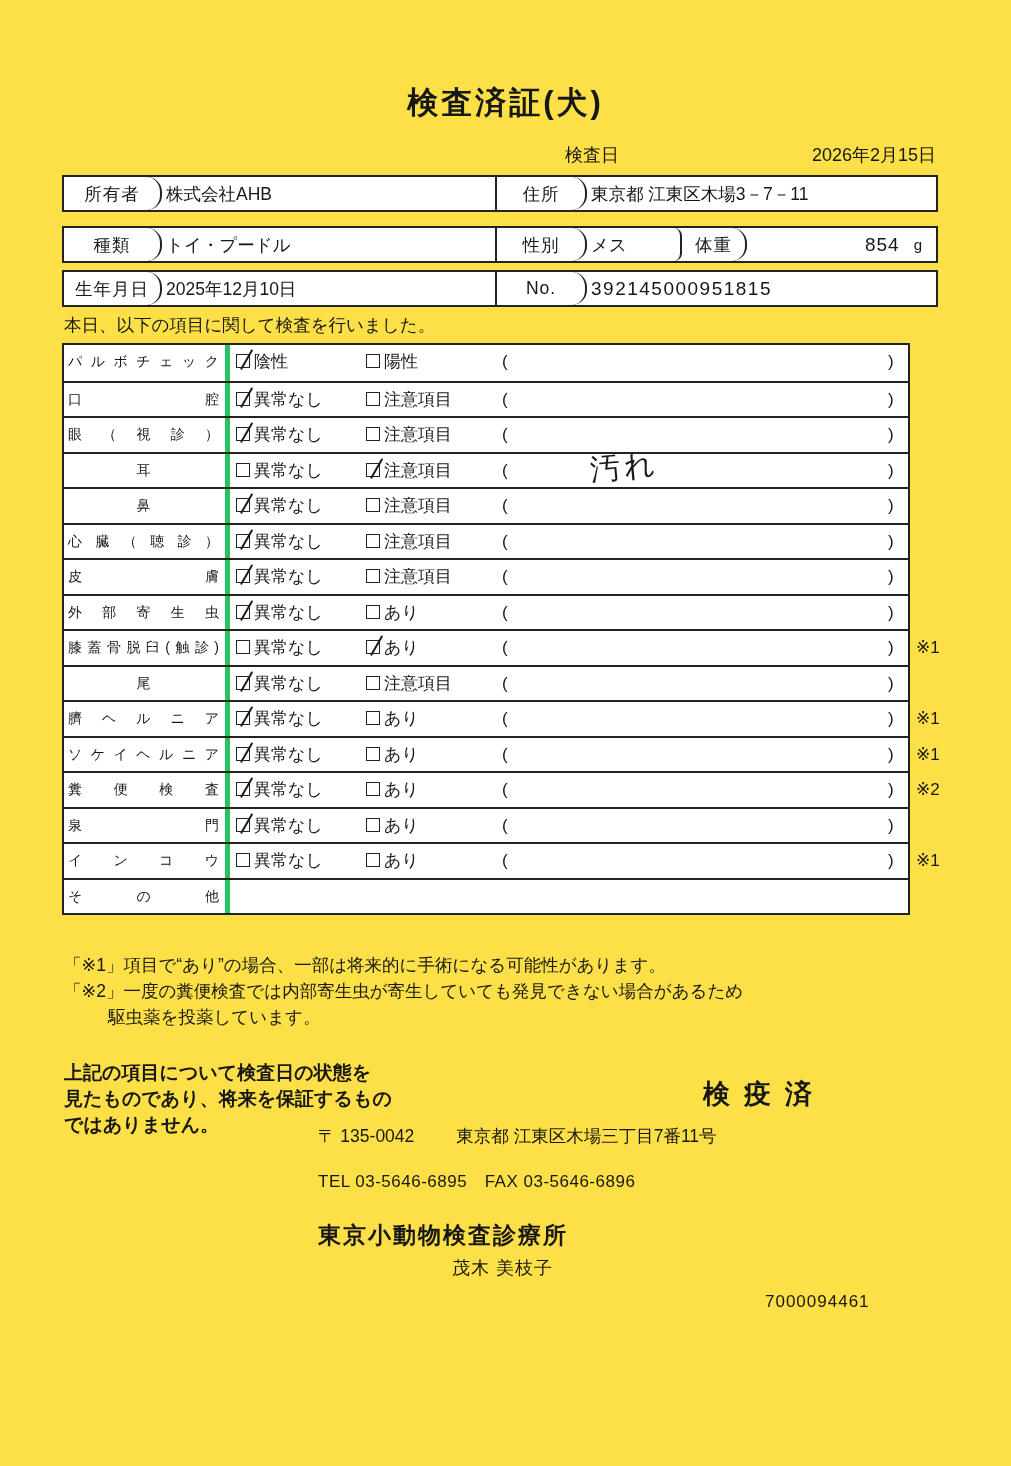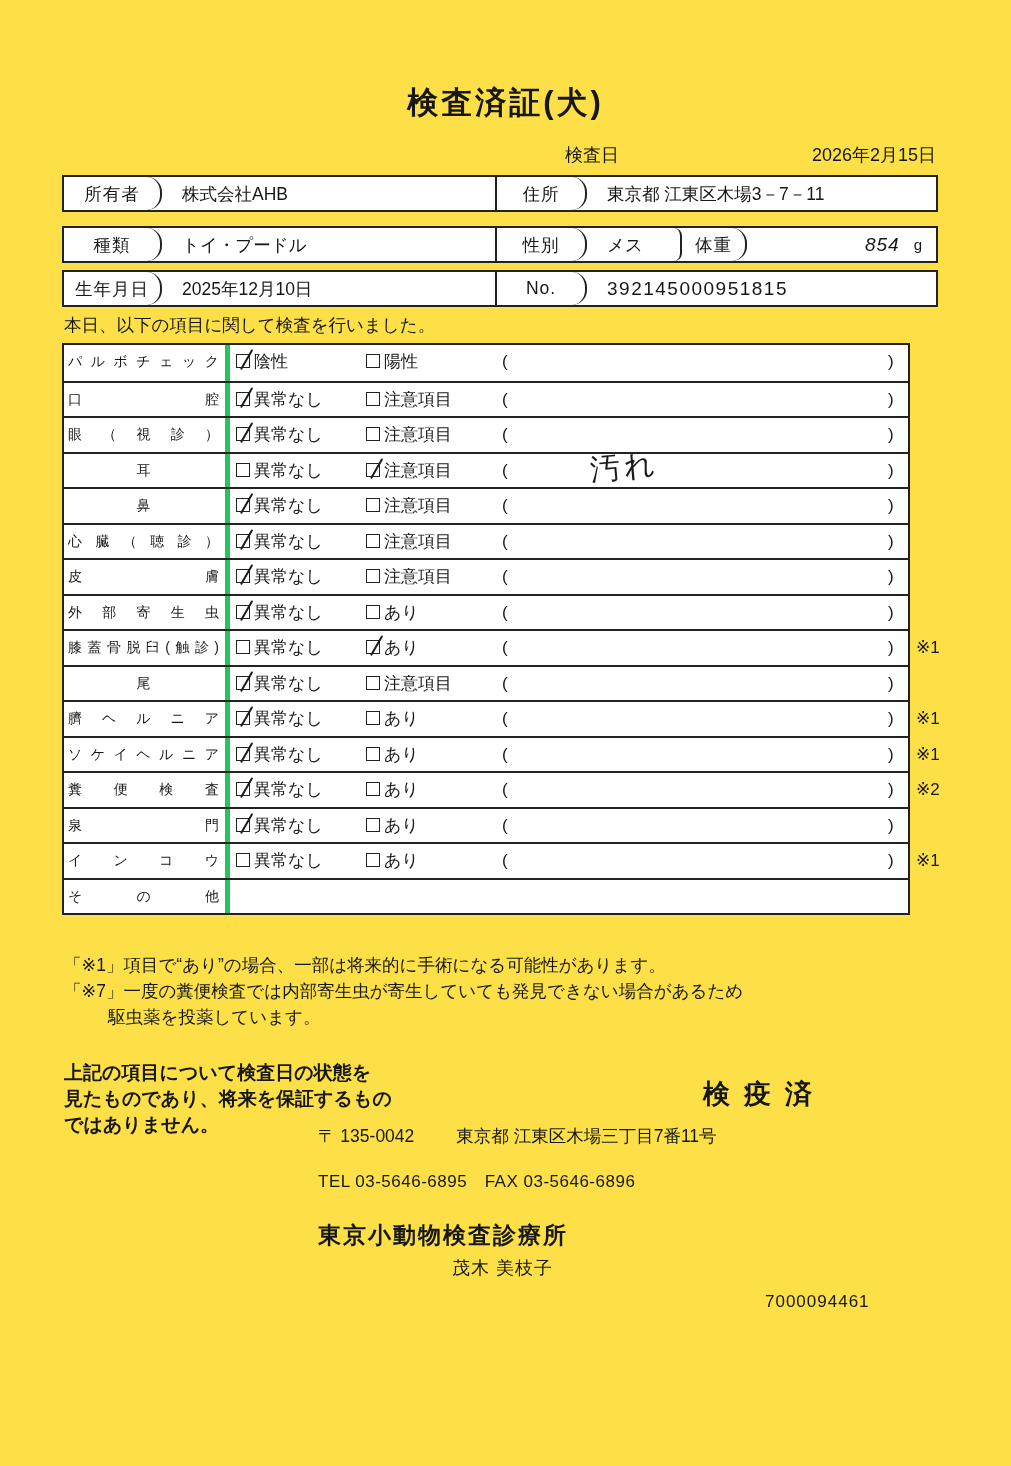--- a/index.html
+++ b/index.html
@@ -18,34 +18,34 @@
     text-align:center; font-size:31px; font-weight:700; letter-spacing:3px;
   }
   .date-row { position:absolute; top:143px; left:62px; width:876px; height:24px; font-size:18px; }
   .date-label { position:absolute; left:503px; top:0; }
   .date-value { position:absolute; right:2px; top:0; }
 
   .info-table { position:absolute; left:62px; display:flex; height:37px; border:2px solid #222; background:#fff; }
   .info-table .cell { border-right:2px solid #222; display:flex; align-items:center; font-size:17.5px; overflow:hidden; }
   .info-table .cell:last-child { border-right:none; }
   .cell.lab { justify-content:center; letter-spacing:1px;border-radius:15px; }
-  .cell.val { padding-left:20px;text-align:right; }
+  .cell.val { padding-left:4px;text-align:right; }
   .t-owner { top:175px; width:876px; }
   .t-breed { top:226px; width:876px; }
   .t-birth { top:270px; width:876px; }
   .w-label { width:98px; }
   .w-val1  { width:335px; }
   .w-lab2  { width:90px; }
   .w-addr  { width:349px; }
   .w-sex   { width:95px;border-radius:8px; }
   .w-wlab  { width:65px; }
   .w-weight{ width:189px; }
   .w-no    { width:349px; }
   .weight-cell { justify-content:flex-end; padding-right:14px; }
-  .weight-num { font-size:19px; letter-spacing:1px;font-style:italic; }
+  .weight-num { font-size:19px; letter-spacing:1px; }
   .weight-unit { font-size:15px; margin-left:14px; }
   .no-value { font-size:19px; letter-spacing:1.5px; }
 
   .intro { position:absolute; top:313px; left:64px; font-size:17.5px; }
 
   .checklist { position:absolute; top:343px; left:62px; width:848px; border:2px solid #222; background:#fff; }
   .crow { position:relative; display:flex; height:35.5px; border-top:2px solid #222; }
   .crow:first-child { border-top:none; }
   .clabel {
     width:166px; border-right:5px solid #22c55e;
@@ -338,21 +338,21 @@
         
         
         
       </div>
     </div>
       </div>
   </div>
 
   <div class="footnotes">
     <div>「※1」項目で“あり”の場合、一部は将来的に手術になる可能性があります。</div>
-    <div>「※7」一度の糞便検査では内部寄生虫が寄生していても発見できない場合があるため</div>
+    <div>「※2」一度の糞便検査では内部寄生虫が寄生していても発見できない場合があるため</div>
     <div class="indent">駆虫薬を投薬しています。</div>
   </div>
 
   <div class="disclaimer">
     <div>上記の項目について検査日の状態を</div>
     <div>見たものであり、将来を保証するもの</div>
     <div>ではありません。</div>
   </div>
 
   <div class="stamp">検疫済</div>

